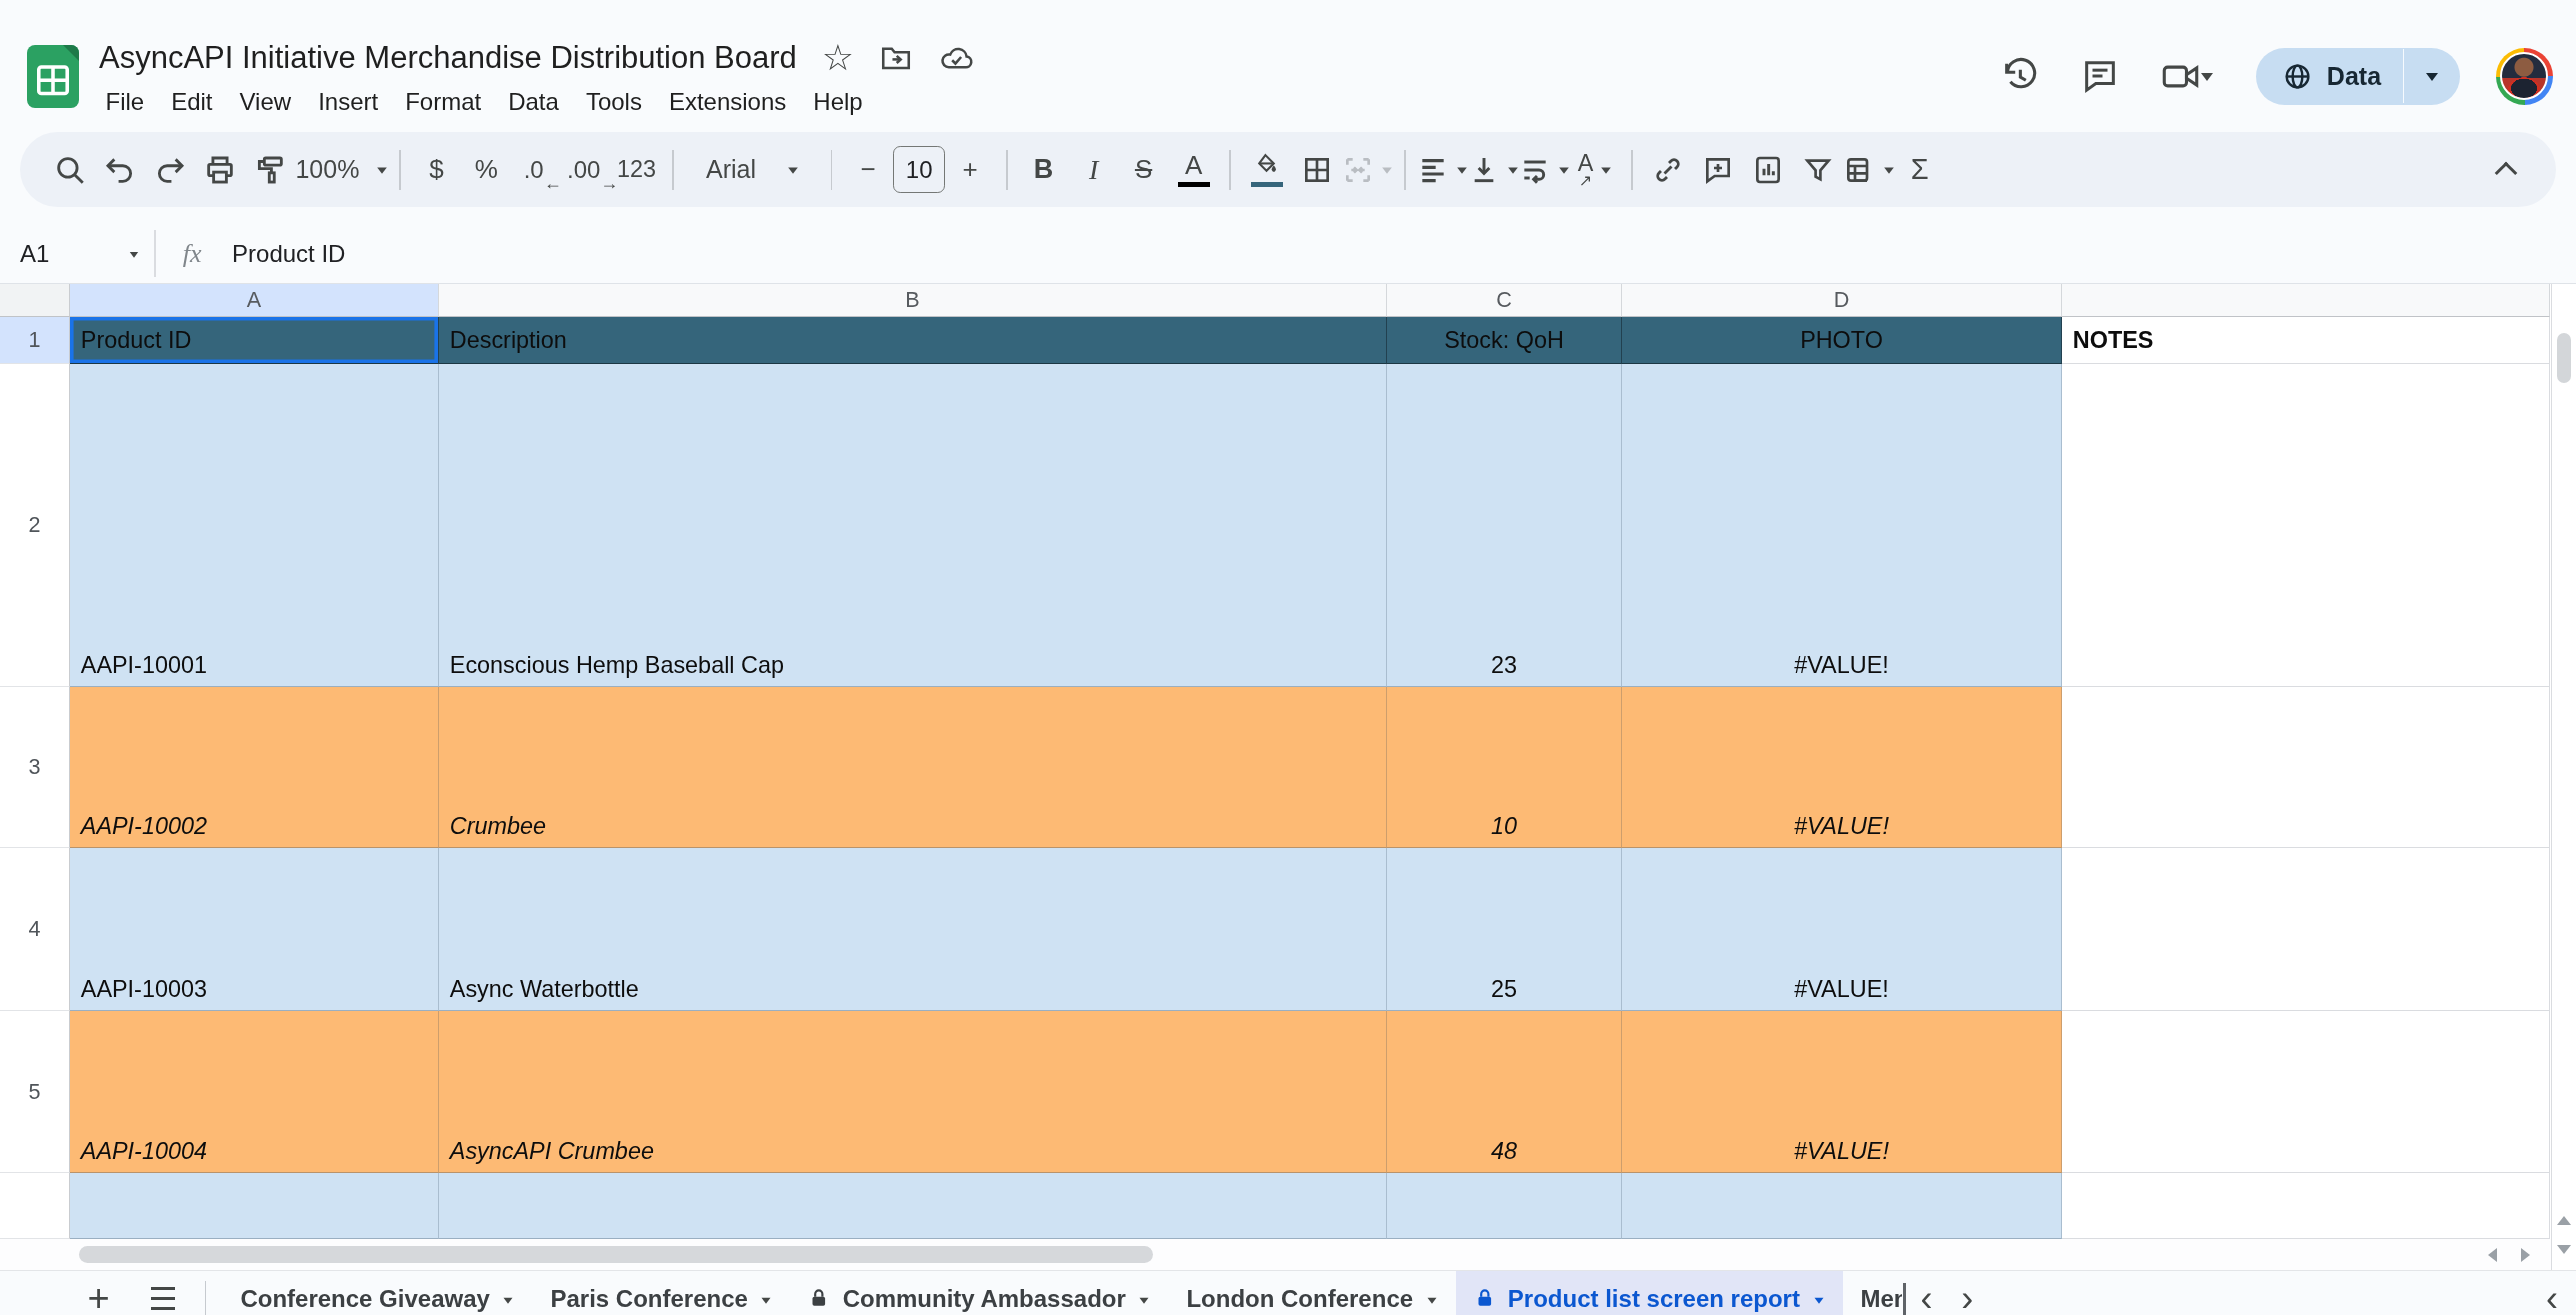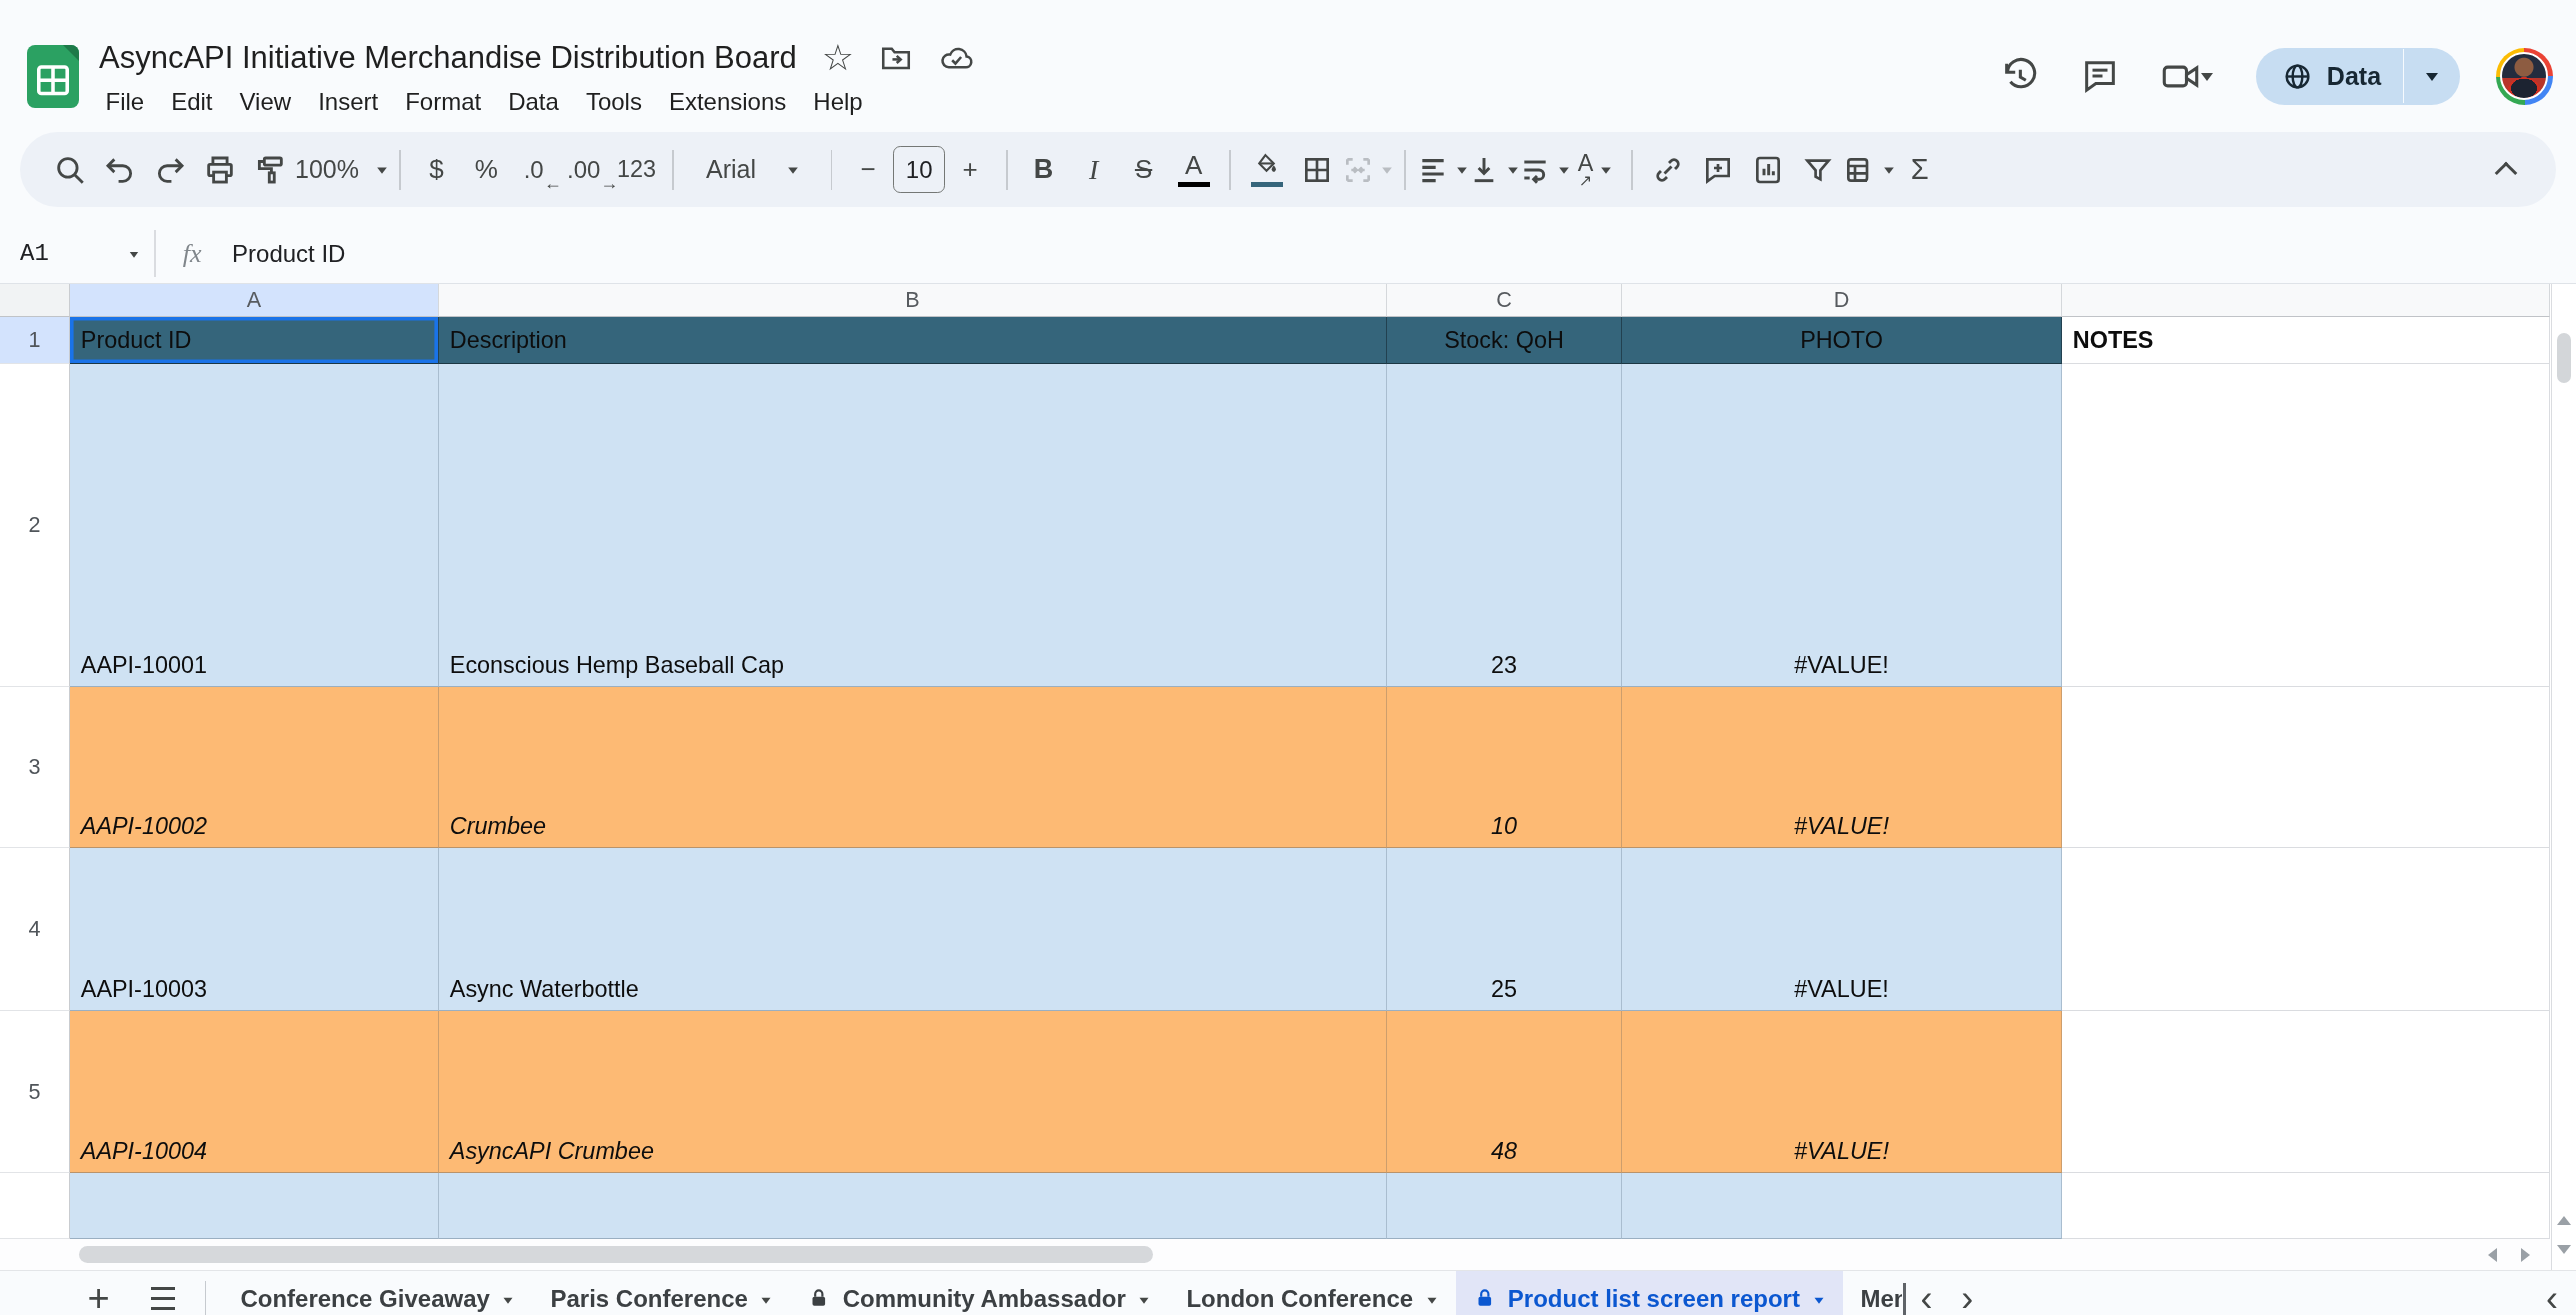--- a/index.html
+++ b/index.html
@@ -40,21 +40,21 @@
          radial-gradient(ellipse 23.4px 20px at 50% 85%, #cf2f22 0 70%, transparent 71%),
          linear-gradient(180deg, #232c3e 0 55%, #b8352a 55% 100%); }
 
   
   .toolbar { position:absolute; top:110px; left:20px; width:2536px; height:75px; background:#edf1f7;
              border-radius:38px; display:flex; align-items:center; padding:0 25px; }
   .tb { min-width:50px; height:54px; display:flex; align-items:center; justify-content:center;
         color:#444746; font-size:26px; border-radius:7.2px; cursor:pointer; position:relative; }
   .tb svg { display:block; }
   .tbdiv { width:1.8px; height:40px; background:#c6cacf; margin:0 10.8px; flex:0 0 auto; }
-  .tb-zoom { min-width:93px; display:flex; gap:9px; align-items:center; font-size:25px;justify-content:space-between; }
+  .tb-zoom { min-width:93px; display:flex; gap:9px; align-items:center; font-size:25px; }
   .tb-font { min-width:135px; display:flex; gap:23.4px; align-items:center; font-size:25px; }
   .size-box { width:52px; height:47px; border:1.8px solid #747775; border-radius:7.2px; display:flex;
               align-items:center; justify-content:center; font-size:24px; color:#202124; cursor:pointer; }
   .tb-b { font-weight:bold; font-size:27px; }
   .tb-i { font-style:italic; font-family:"Liberation Serif", serif; font-size:28px; }
   .tb-s { text-decoration:line-through; font-size:26px; }
   .letter-stack { display:flex; flex-direction:column; align-items:center; line-height:1; }
   .letter-stack .bar { margin-top:4.5px; width:32px; height:5.4px; }
   .bar-black { background:#000; }
   .bar-teal { background:#35657b; }
@@ -64,21 +64,21 @@
   .tb .caret { margin-left:7.2px; transform:scale(.8); }
   .tb-spacer { flex:1; }
   .chev-up { width:16px; height:16px; border-left:3.6px solid #444746; border-top:3.6px solid #444746;
              transform:rotate(45deg); margin-top:7.2px; }
 
   
   .formula-bar { position:absolute; top:185px; left:0; width:100%; height:77px; background:#f9fbfd;
                  border-bottom:1.8px solid #dfe3e8; display:flex; align-items:flex-end; }
   .fb-inner { height:59px; width:100%; display:flex; align-items:center; }
   .namebox { width:154px; display:flex; align-items:center; justify-content:space-between;
-             padding:0 14.4px 0 20px; cursor:pointer;font-family:Liberation Mono, monospace; }
+             padding:0 14.4px 0 20px; cursor:pointer; }
   .namebox .ref { font-size:24px; color:#202124; }
   .fb-div { width:1.8px; height:47px; background:#dadce0; }
   .fx { margin-left:27px; font-family:"Liberation Serif", serif; font-style:italic;
         font-size:26px; color:#80868b; }
   .fb-value { margin-left:30.5px; font-size:24px; color:#202124; cursor:text; }
 
   
   .grid { position:absolute; top:262px; left:0; width:2551px; height:955px; background:#fff; }
   .grow { display:flex; }
   .w-rh { flex:0 0 70px; }  .w-a { flex:0 0 369px; } .w-b { flex:0 0 948px; }

